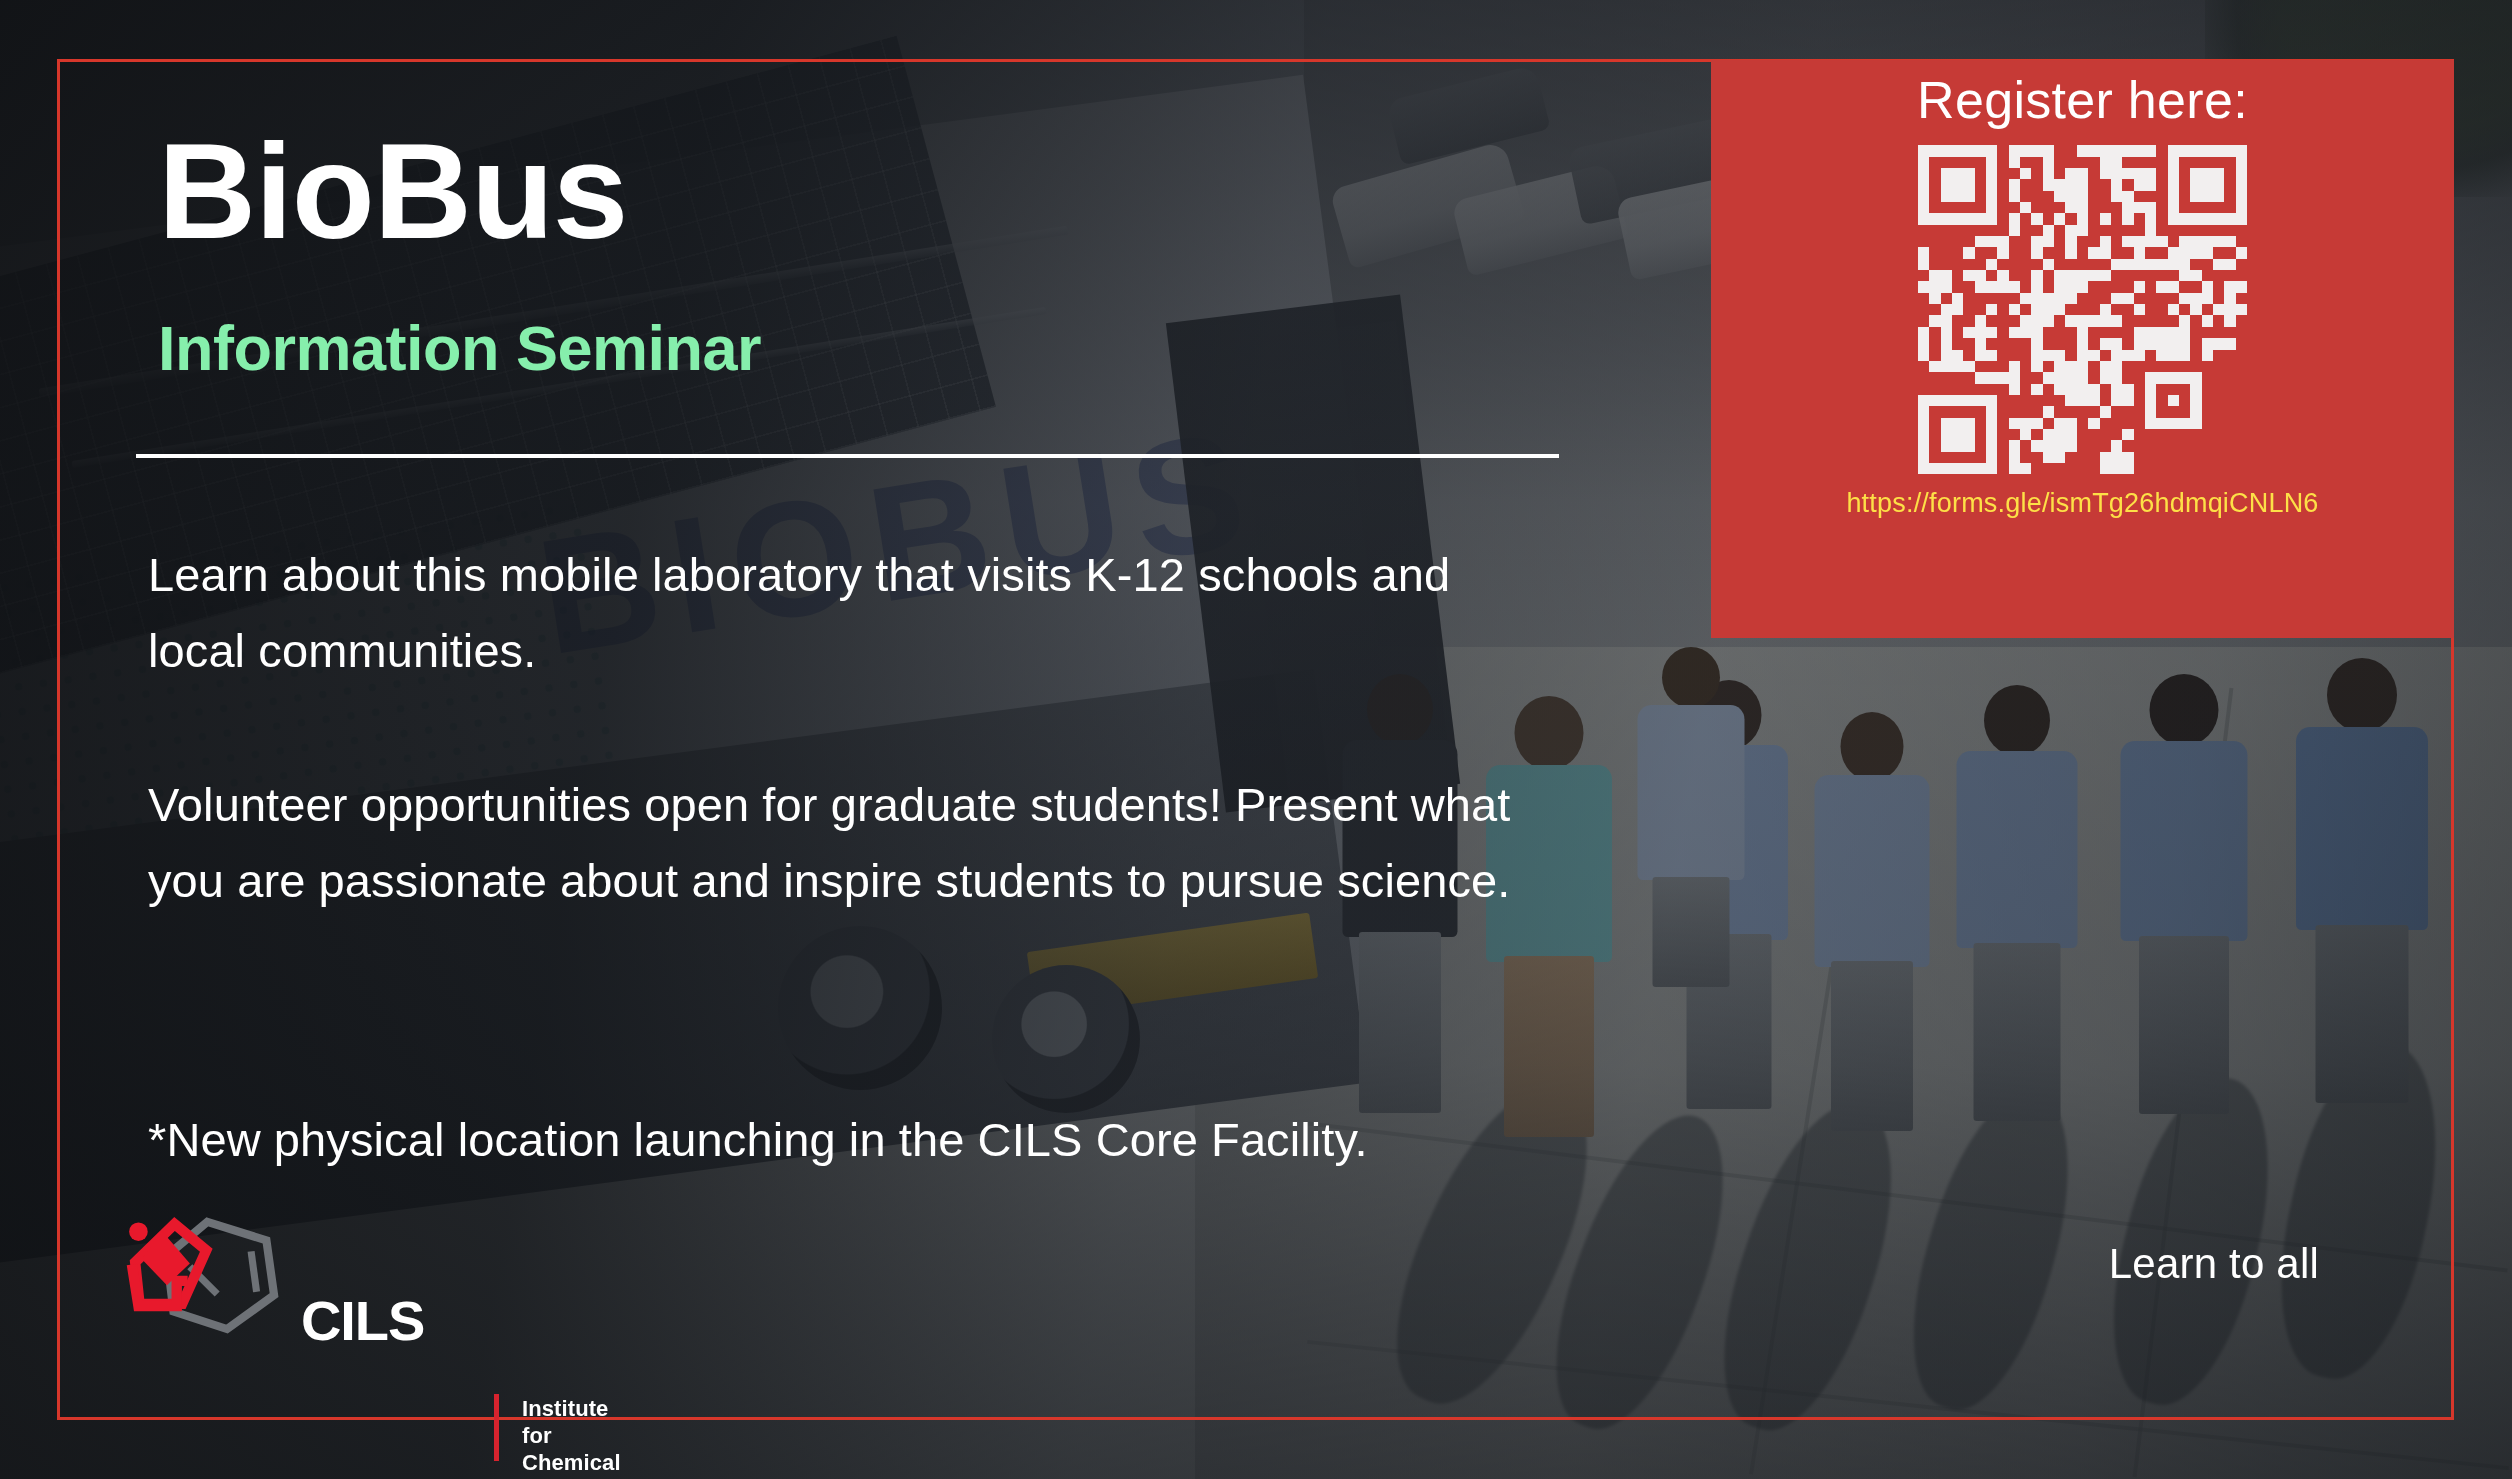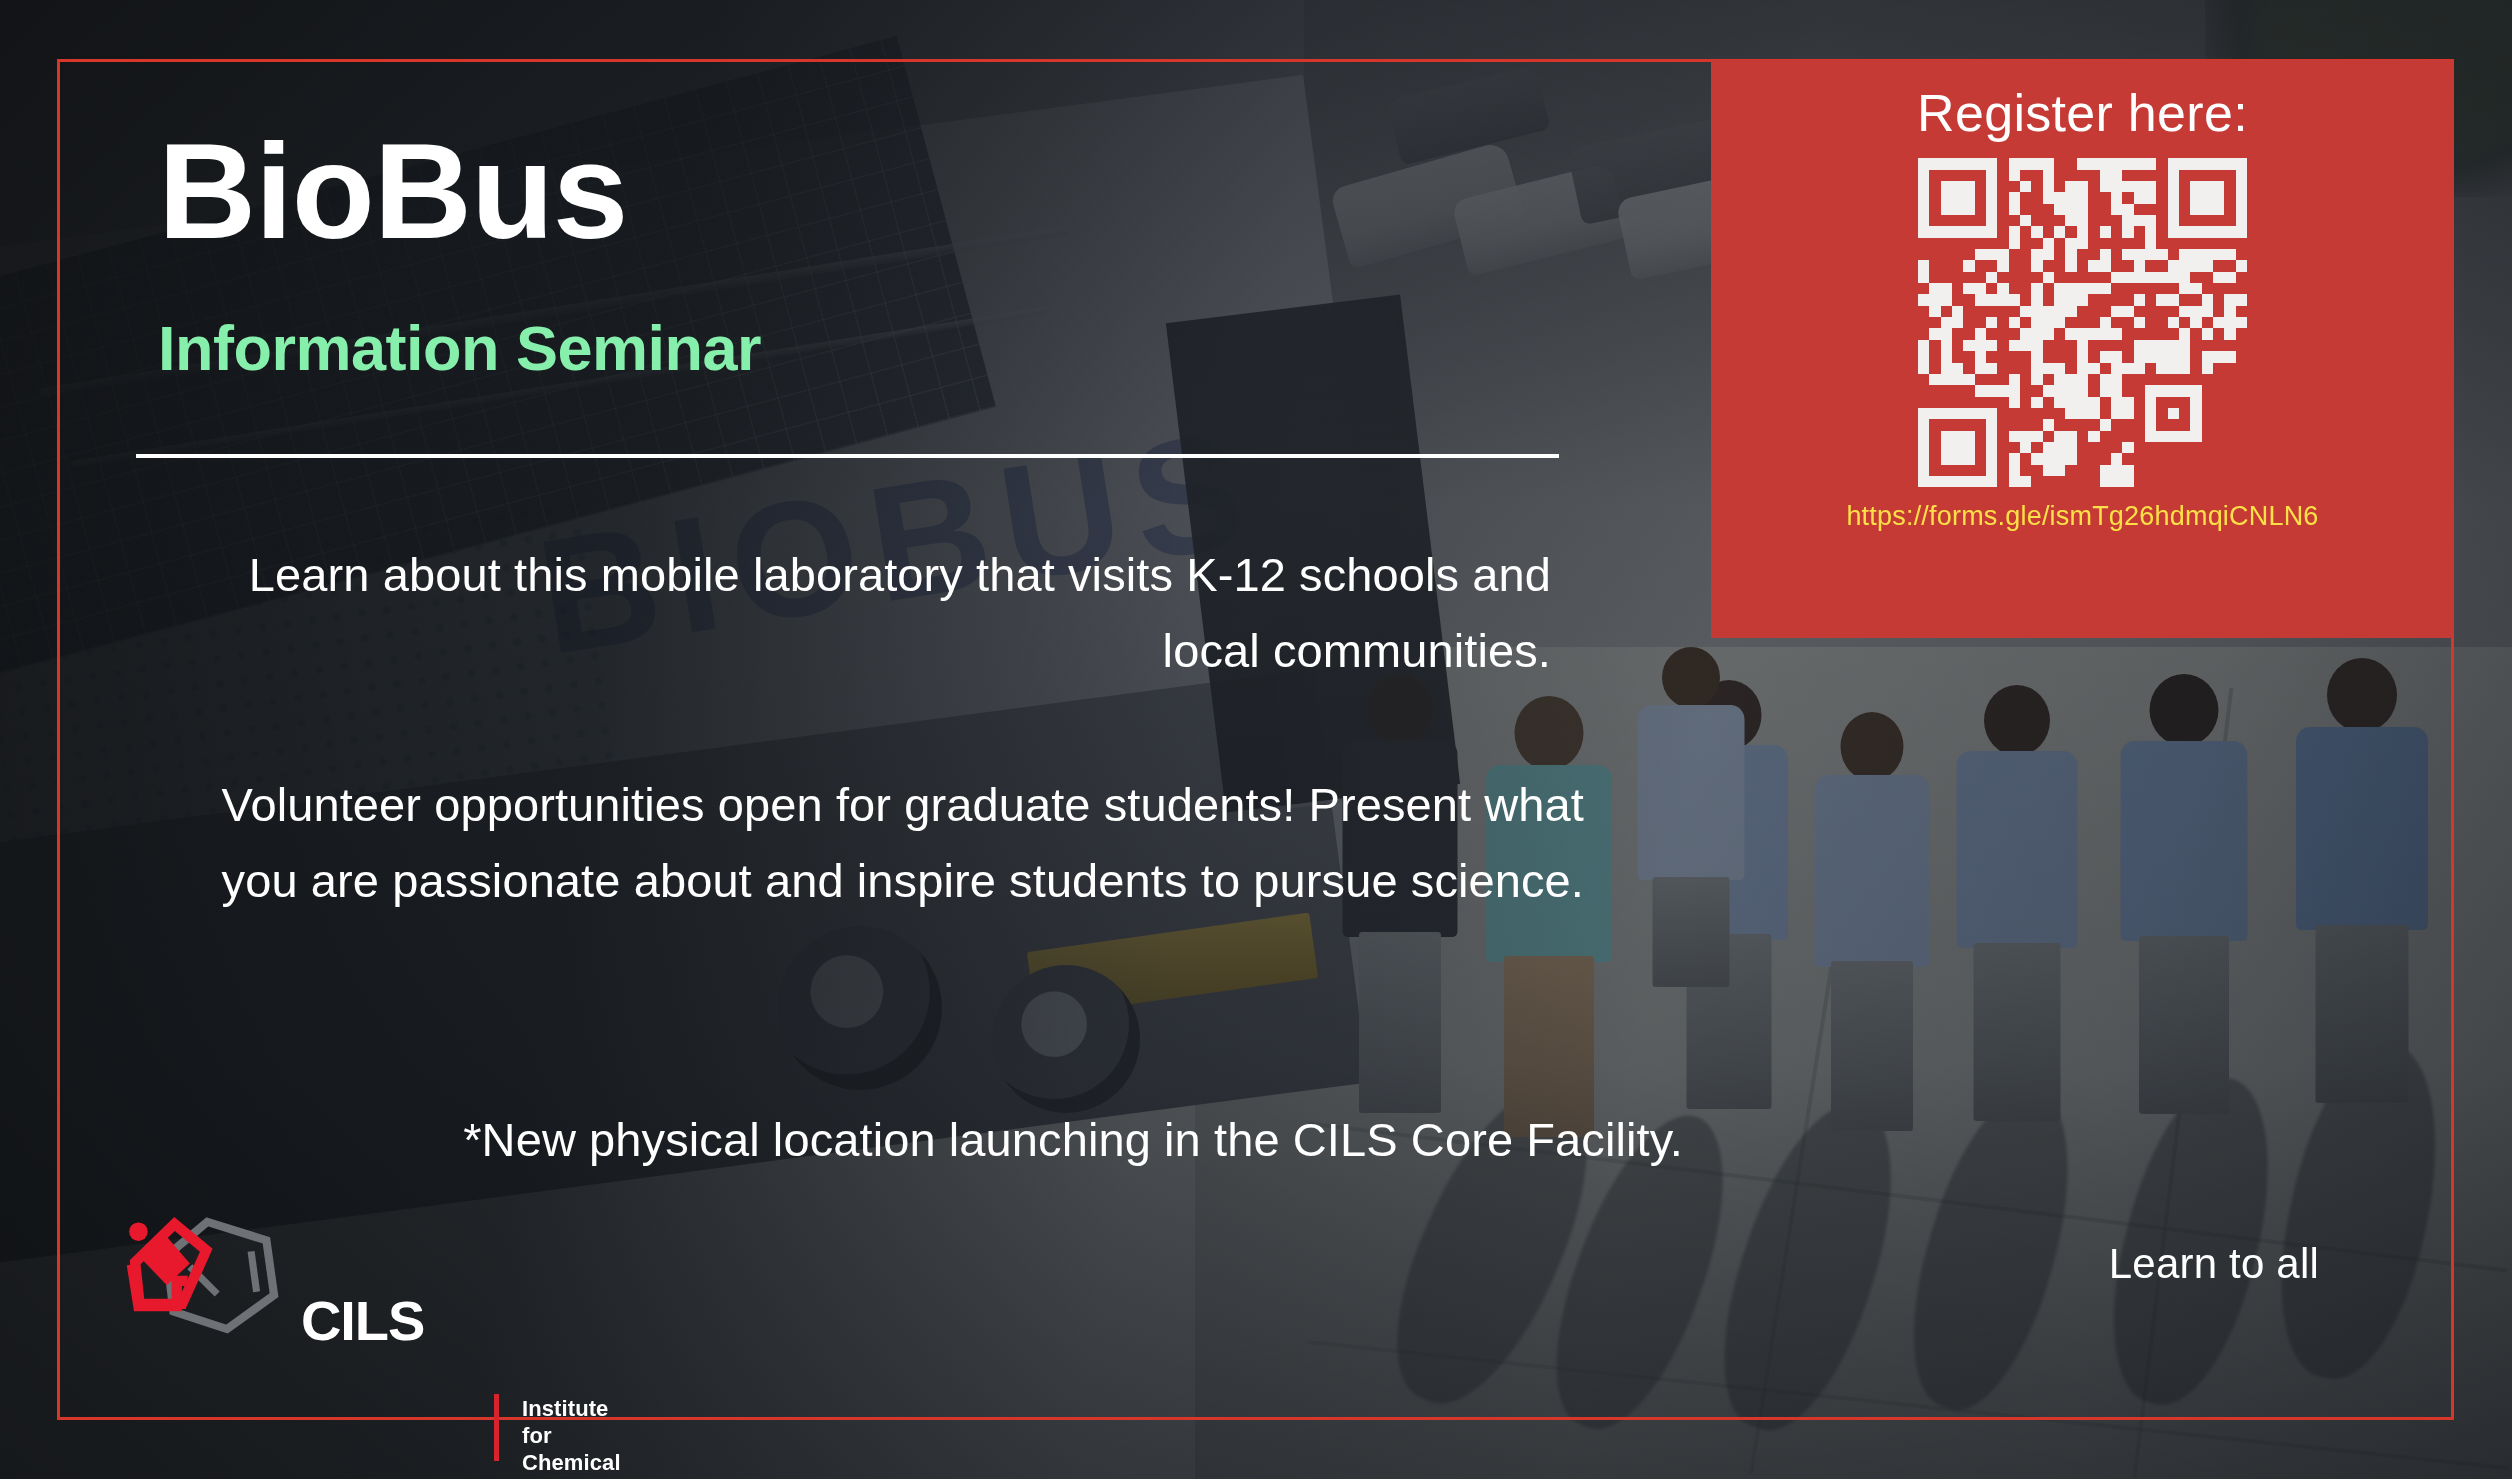--- a/index.html
+++ b/index.html
@@ -145,35 +145,35 @@
     letter-spacing:-0.5px; line-height:1;
   }
   .rule{
     position:absolute; left:136px; top:454px; width:1423px; height:4.4px;
     background:#ffffff;
   }
 
   .para{
     position:absolute; left:148px;
     font-size:47px; font-weight:400; color:#ffffff;
-    line-height:1.62; letter-spacing:0.1px;text-align:right;
+    line-height:1.62; letter-spacing:0.1px;
   }
   .para.p1{ top:537px;  width:1403px; }
   .para.p2{ top:767px; width:1436px; }
   .para.p3{ top:1102px; width:1535px; }
 
   
   .qr-panel{
     position:absolute; left:1711px; top:60px;
     width:743px; height:578px;
     background:#c63a36;
     display:flex; flex-direction:column; align-items:center;
   }
   .qr-head{
-    margin-top:23px;
+    margin-top:10px;
     font-size:52px; font-weight:400; color:#ffffff; letter-spacing:0.3px;
   }
   .qr-code{
     margin-top:15.3px;
     width:329px; height:329px;
     display:grid; gap:0;
     grid-template-columns:repeat(29,1fr);
     grid-template-rows:repeat(29,1fr);
   }
   .qr-code i{ display:block; }

